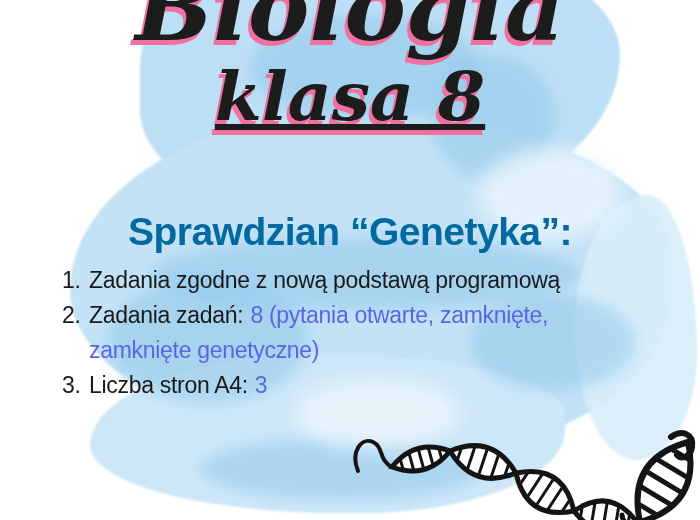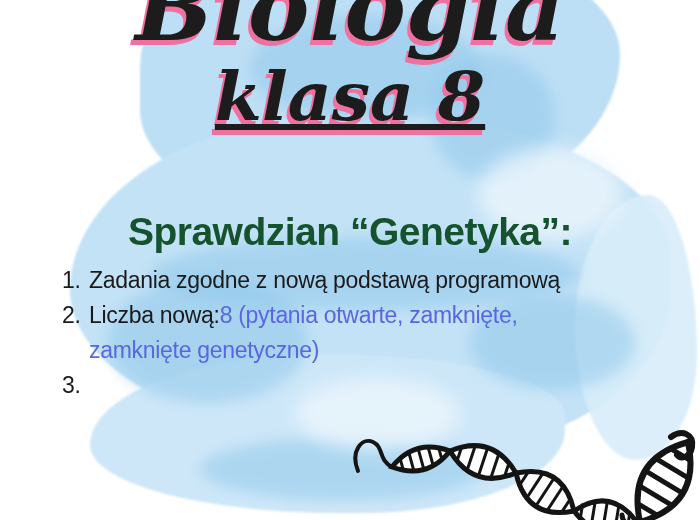--- a/index.html
+++ b/index.html
@@ -35,29 +35,29 @@
   .title-line{
     position:absolute;left:0;right:0;text-align:center;
     font-family:"DejaVu Serif",serif;font-style:italic;font-weight:bold;
     color:#1c1c1c;line-height:1;white-space:nowrap;
     text-shadow:-3px 5px 0 var(--pink,#f0719f);
   }
   .t1{top:-38px;font-size:92px;}
   .t2{top:62px;font-size:68px;text-decoration:underline;}
   .heading{
     position:absolute;top:210px;left:0;right:0;text-align:center;
-    font-size:39px;font-weight:700;color:#14532d;letter-spacing:-0.5px;
+    font-size:39px;font-weight:700;color:#0369a1;letter-spacing:-0.5px;
     white-space:nowrap;
   }
   .list{position:absolute;left:62px;top:263px;width:530px;list-style:none;margin:0;padding:0;}
   .list li{display:flex;align-items:flex-start;font-size:23px;line-height:35px;color:#1a1a1a;}
   .num{font-weight:400;min-width:27px;letter-spacing:-0.3px;}
   .itxt{font-weight:400;letter-spacing:-0.3px;}
   .blue{color:var(--blue,#5a66e0);}
-  .gap{}
+  .gap{margin-left:7px;}
 
   
   .dna{position:absolute;left:340px;top:427px;z-index:3;}
 </style>
 </head>
 <body>
 
 <div class="page">
 
   <div class="wc">
@@ -81,24 +81,25 @@
 
     <div class="heading">Sprawdzian “Genetyka”:</div>
 
     <ol class="list">
       <li>
         <span class="num">1.</span>
         <span class="itxt">Zadania zgodne z nową podstawą programową</span>
       </li>
       <li>
         <span class="num">2.</span>
-        <span class="itxt"><span>Liczba nową:</span><span class="blue gap">8 (pytania otwarte, zamknięte,</span><br><span class="blue">zamknięte genetyczne)</span></span>
+        <span class="itxt"><span>Zadania zadań:</span><span class="blue gap">8 (pytania otwarte, zamknięte,</span><br><span class="blue">zamknięte genetyczne)</span></span>
       </li>
       <li>
         <span class="num">3.</span>
+        <span class="itxt"><span>Liczba stron A4:</span><span class="blue gap">3</span></span>
       </li>
     </ol>
   </div>
 
   <svg class="dna" width="360" height="95" viewBox="0 0 360 95" fill="none" stroke="#141414" stroke-linecap="round">
 
     <path d="M 18 44 C 10 24 22 10 33 15 C 44 20 38 33 52 40" stroke-width="4"></path>
 
     <path d="M 52 40 Q 87 53 110 24 Q 75 11 52 40 Z" fill="#fff" stroke-width="5"></path>
     <g stroke-width="3" transform="rotate(-15.4 81 32)">

